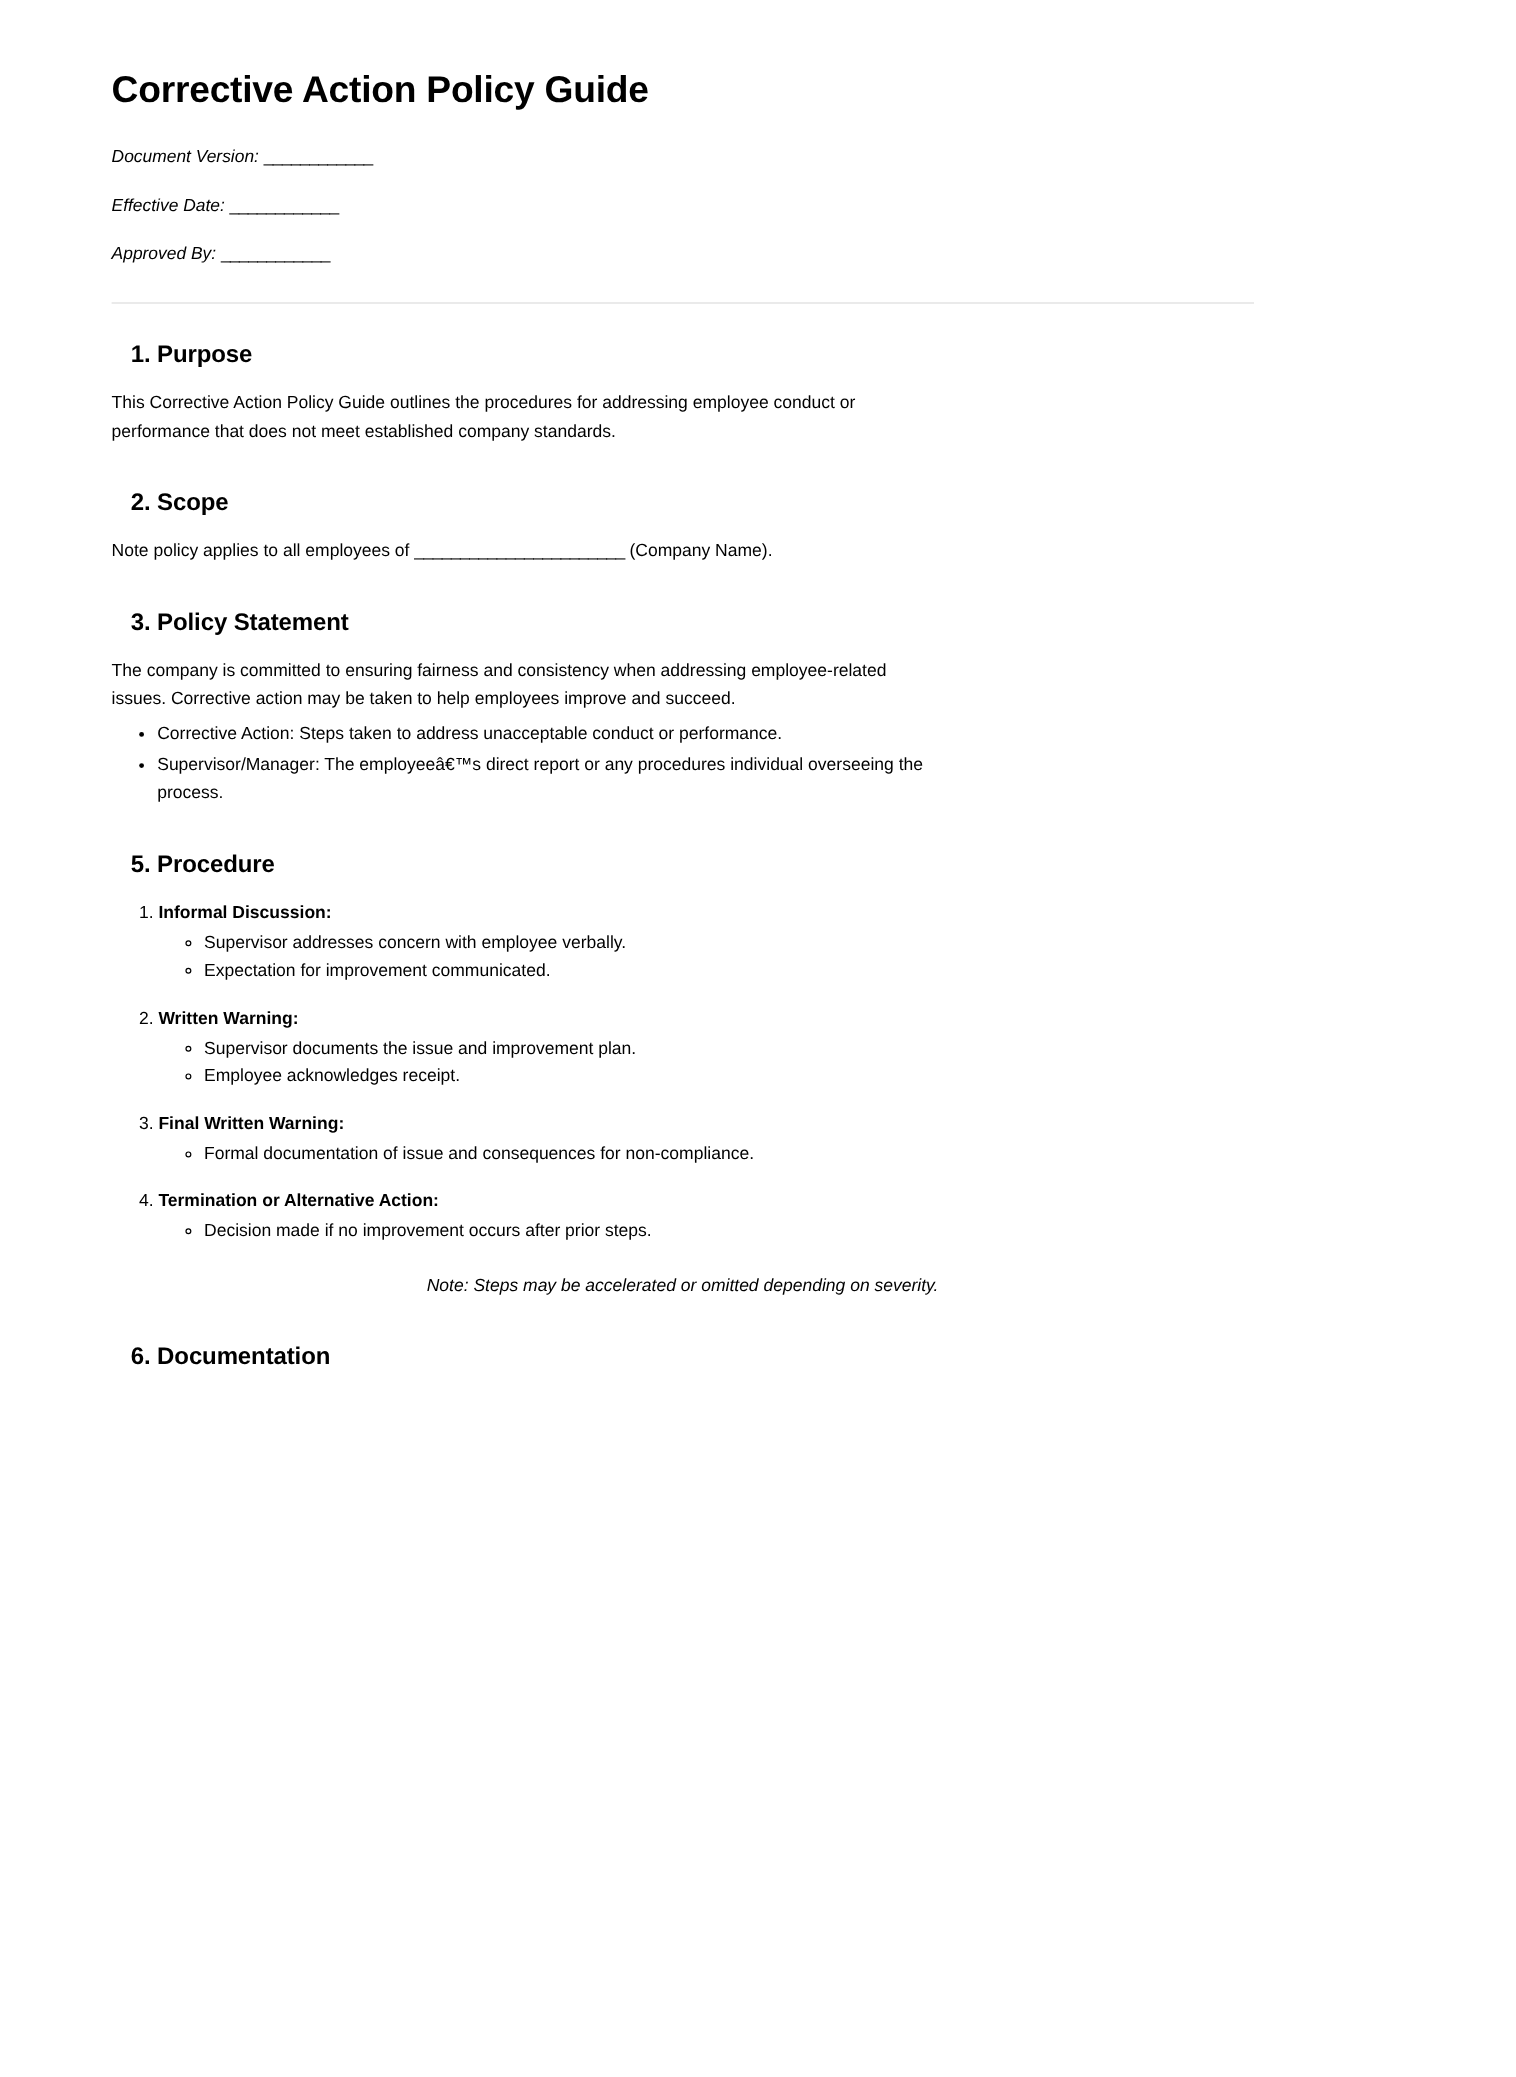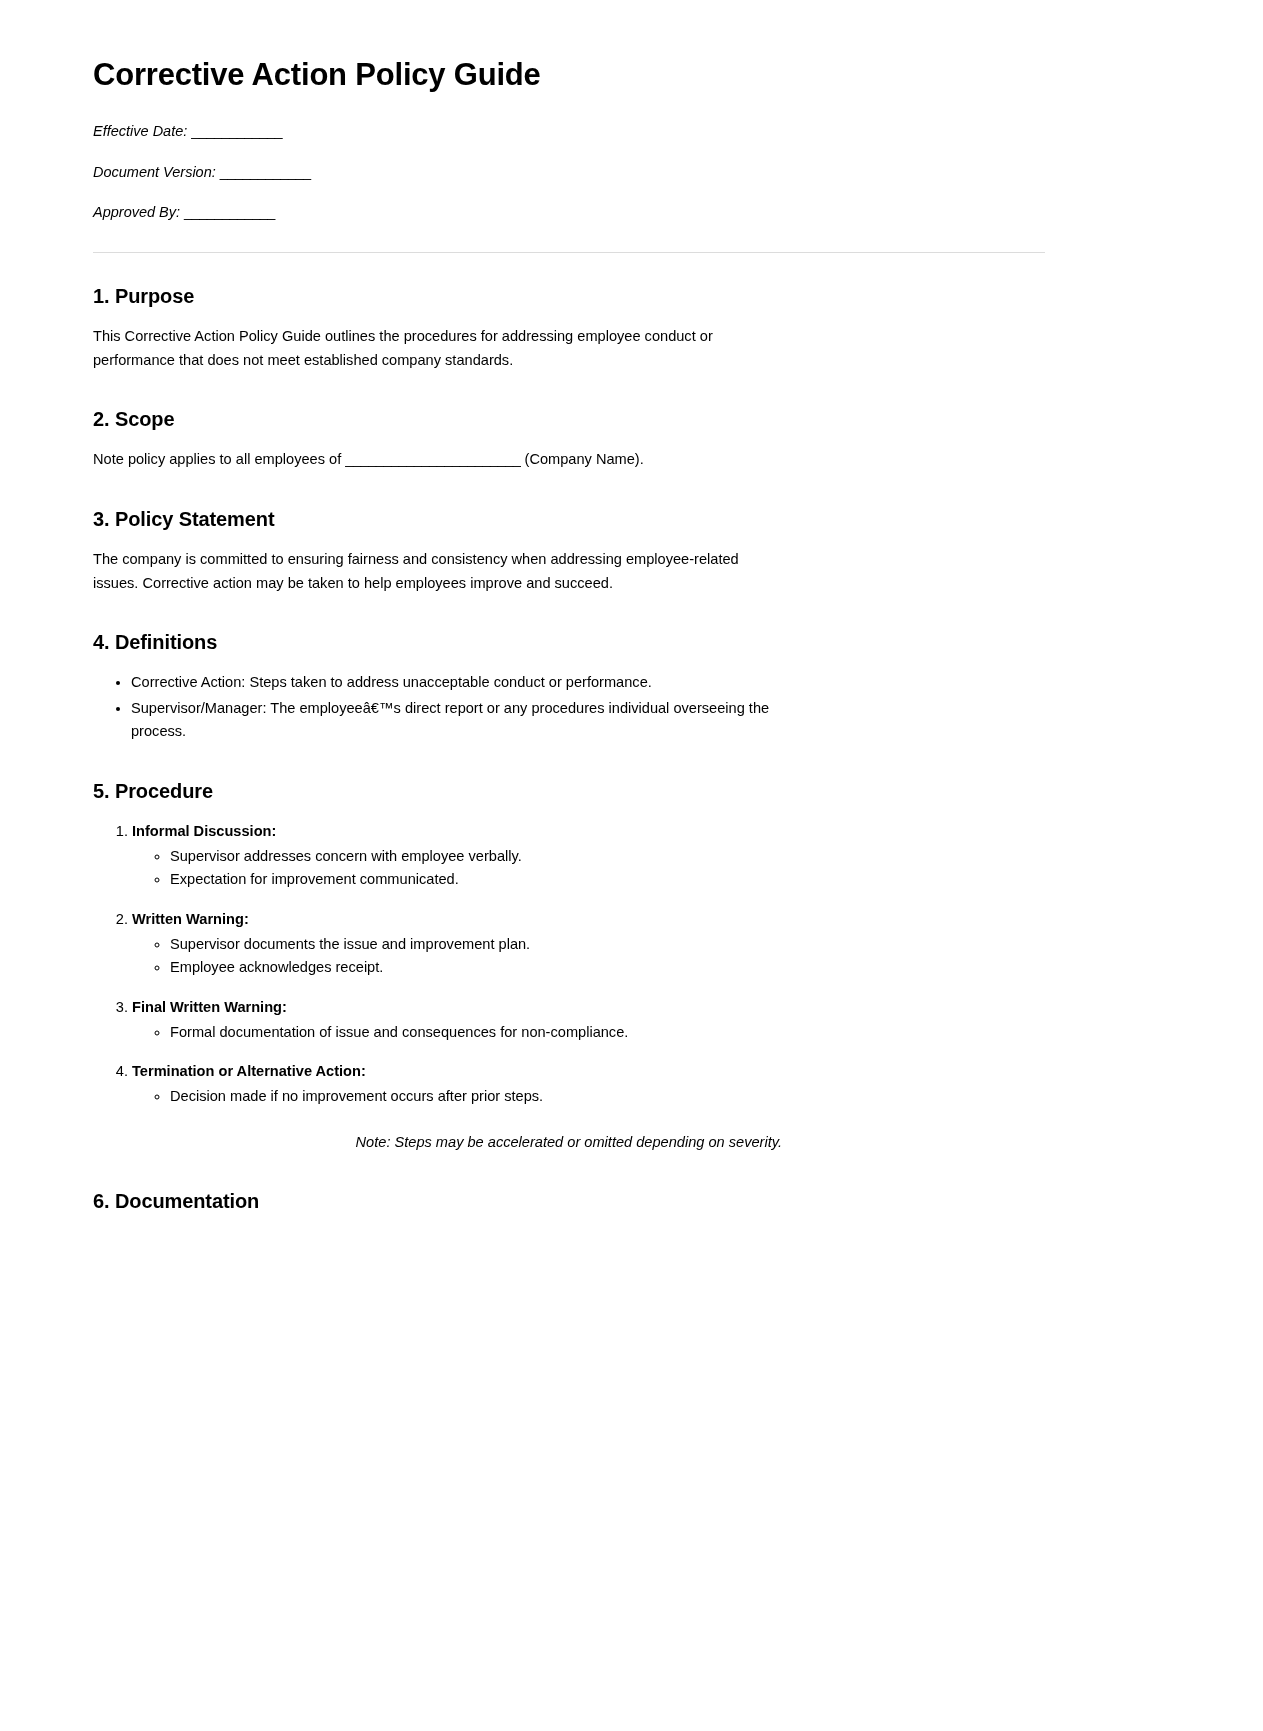--- a/index.html
+++ b/index.html
@@ -41,21 +41,21 @@
   }
   .rule {
     border: 0;
     border-top: 1px solid #dcdcdc;
     margin: 28px 0 30px 0;
     width: 952px;
   }
   h2.section {
     font-size: 20px;
     font-weight: bold;
-    margin: 34px 0 16px 0;
+    margin: 34px 0 16px 16px;
     line-height: 1.3;
     letter-spacing: -0.1px;
   }
   h2.section:first-of-type {
     margin-top: 0;
   }
   p.body {
     font-size: 14.6px;
     line-height: 1.62;
     margin: 0 0 6px 0;
@@ -113,37 +113,36 @@
   }
 </style>
 </head>
 <body>
 
 <div class="page">
 
   <h1 class="doc-title">Corrective Action Policy Guide</h1>
 
   <div>
+    <p class="meta-line"><span>Document Version:</span> <span class="blank">____________</span></p>
     <p class="meta-line"><span>Effective Date:</span> <span class="blank">____________</span></p>
-    <p class="meta-line"><span>Document Version:</span> <span class="blank">____________</span></p>
     <p class="meta-line"><span>Approved By:</span> <span class="blank">____________</span></p>
   </div>
 
   <hr class="rule">
 
   <h2 class="section">1. Purpose</h2>
   <p class="body">This Corrective Action Policy Guide outlines the procedures for addressing employee conduct or performance that does not meet established company standards.</p>
 
   <h2 class="section">2. Scope</h2>
   <p class="body"><span>Note policy applies to all employees of </span><span class="scope-blank">_______________________</span><span> (Company Name).</span></p>
 
   <h2 class="section">3. Policy Statement</h2>
   <p class="body">The company is committed to ensuring fairness and consistency when addressing employee-related issues. Corrective action may be taken to help employees improve and succeed.</p>
 
-  <h2 class="section">4. Definitions</h2>
   <ul class="def-list">
     <li><strong>Corrective Action:</strong><span> Steps taken to address unacceptable conduct or performance.</span></li>
     <li><strong>Supervisor/Manager:</strong><span> The employeeâ€™s direct report or any procedures individual overseeing the process.</span></li>
   </ul>
 
   <h2 class="section">5. Procedure</h2>
   <ol class="proc-list">
     <li>
       <span class="step-label">Informal Discussion:</span>
       <ul class="sub-list">

